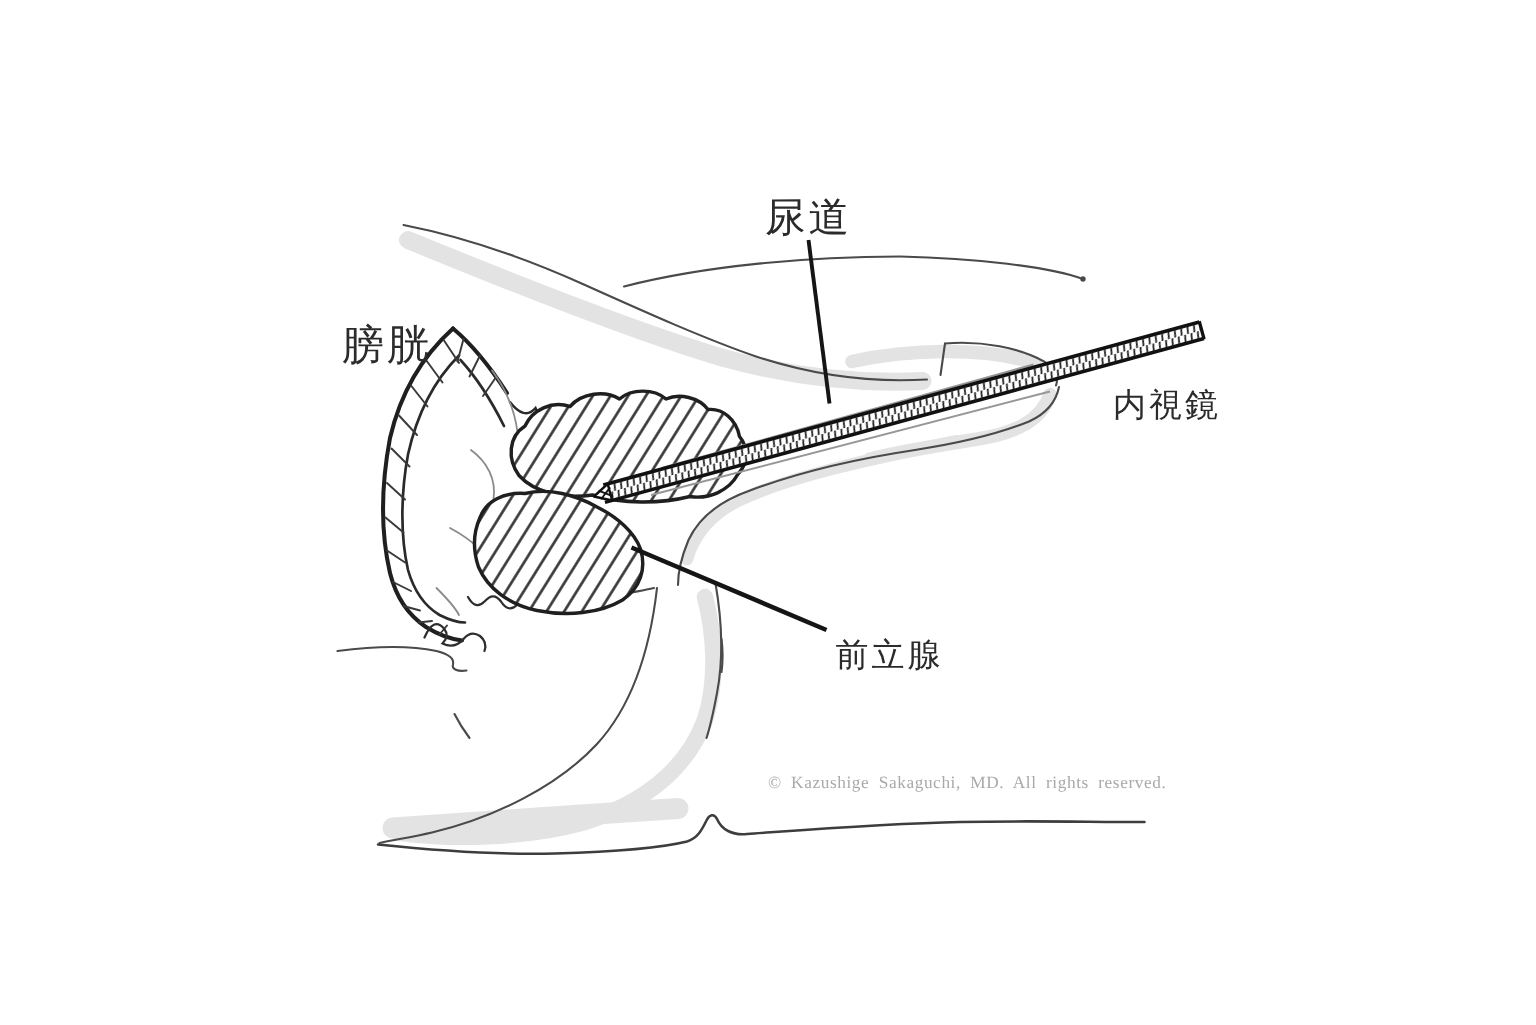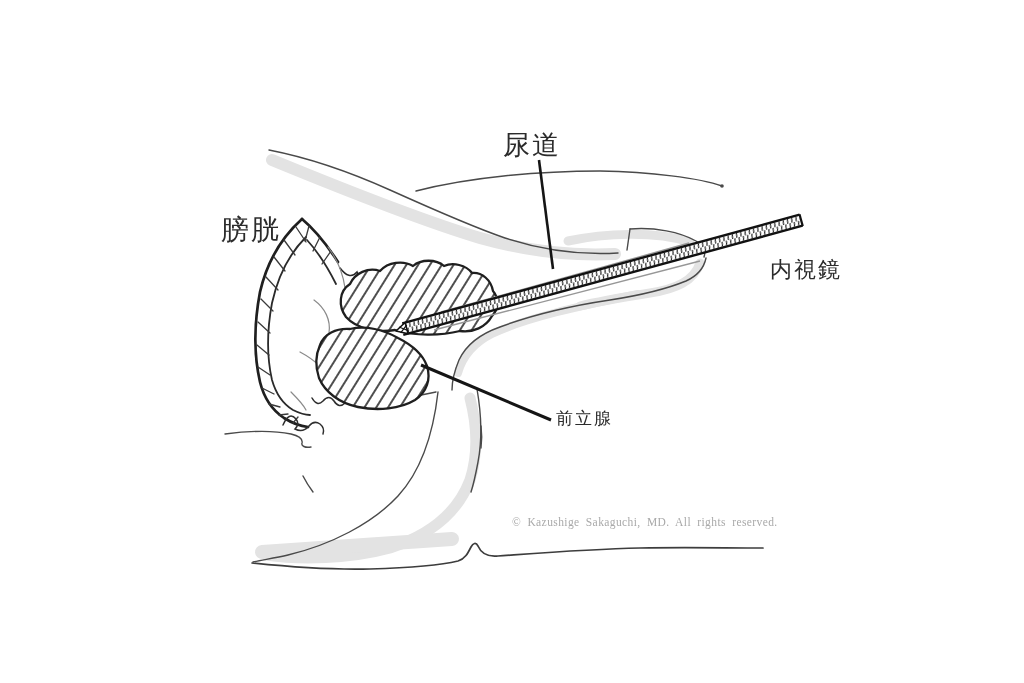--- a/index.html
+++ b/index.html
@@ -4,25 +4,26 @@
 <style>
   html,body{margin:0;padding:0;background:#fff;}
   .stage{
     position:relative;width:1024px;height:683px;background:#ffffff;
     overflow:hidden;font-family:"Liberation Sans",sans-serif;
   }
   .stage svg{position:absolute;left:0;top:0;}
   .lbl{
     position:absolute;color:#2b2b2b;letter-spacing:2px;
     font-family:"Liberation Sans",sans-serif;white-space:nowrap;
+    text-align:center;
   }
   .lbl-urethra{left:503px;top:127px;width:72px;font-size:27px;}
   .lbl-bladder{left:221px;top:211px;width:74px;font-size:28px;}
-  .lbl-endoscope{left:741px;top:255px;width:74px;font-size:22px;margin-left:29px;}
-  .lbl-prostate{left:556px;top:407px;width:74px;font-size:17px;}
+  .lbl-endoscope{left:741px;top:255px;width:74px;font-size:22px;}
+  .lbl-prostate{left:556px;top:422px;width:74px;font-size:22px;}
   .copyright{
     position:absolute;left:512px;top:516px;width:240px;
     font-family:"Liberation Serif",serif;font-size:11.5px;color:#a9a9a9;
     letter-spacing:0.4px;word-spacing:3px;white-space:nowrap;text-align:center;
   }
 </style>
 </head>
 <body>
 
 <div class="stage">

